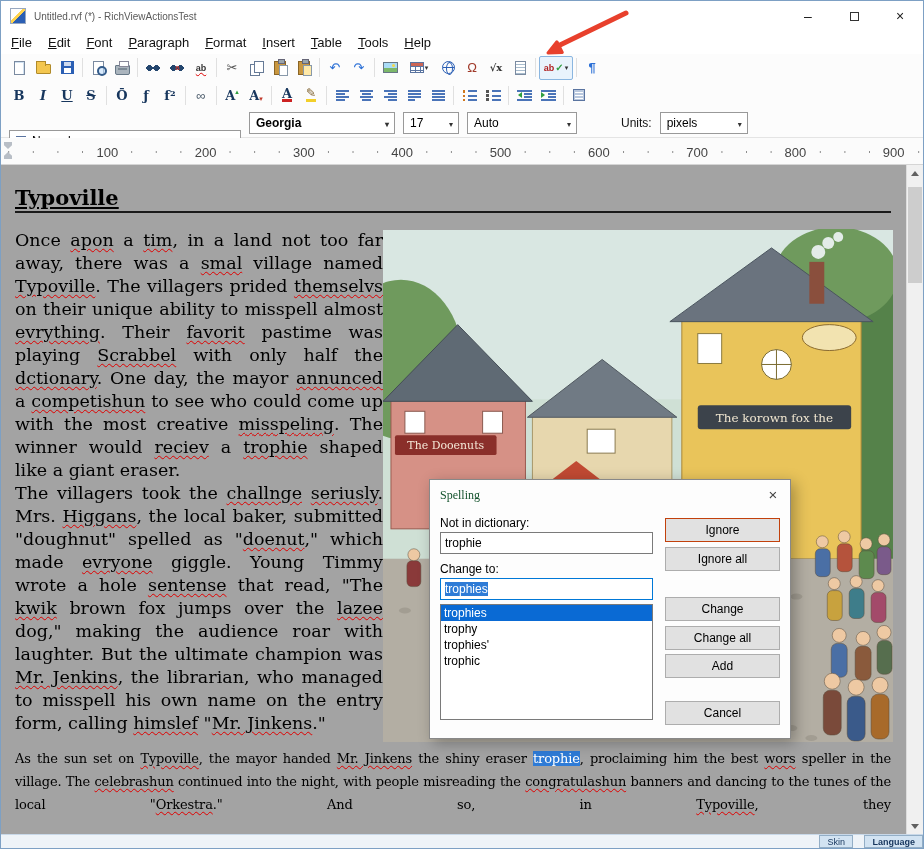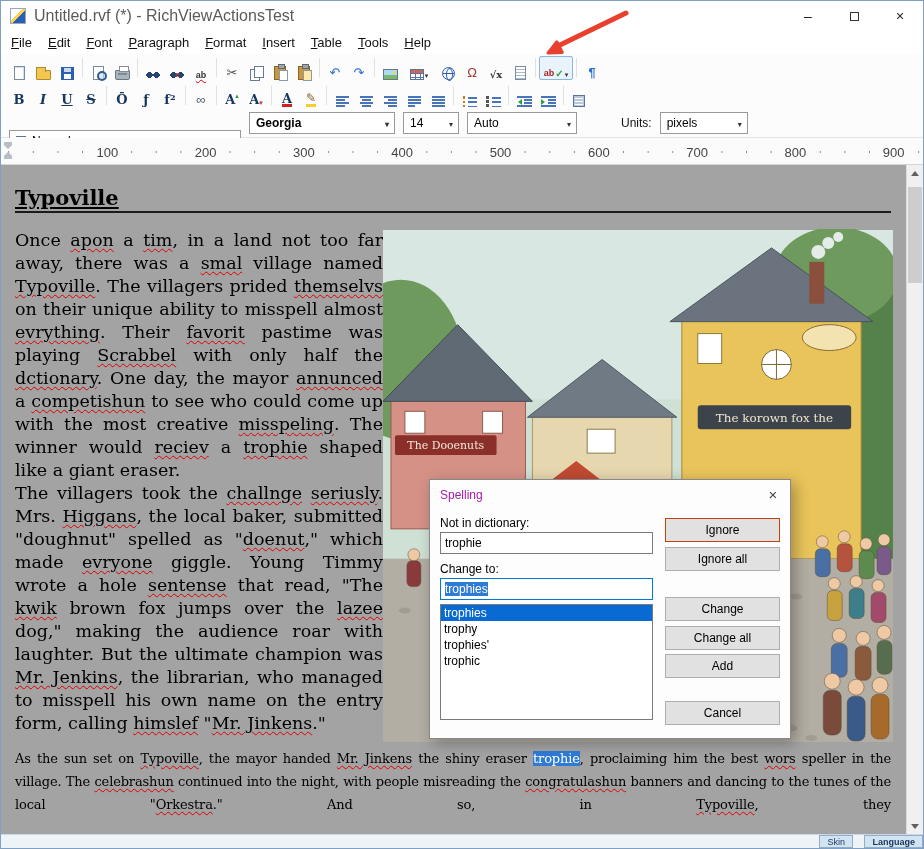--- a/index.html
+++ b/index.html
@@ -3,34 +3,34 @@
 <meta charset="utf-8">
 <style>
   * { margin:0; padding:0; box-sizing:border-box; }
   body { font-family:"Liberation Sans", sans-serif; background:#d8d8d8; }
   .window { position:relative; width:924px; height:849px; background:#fff; border:1px solid #7da0c4; overflow:hidden; display:flex; flex-direction:column; }
 
   
   .titlebar { height:30px; display:flex; align-items:center; background:#fff; flex:none; }
   .app-icon { width:16px; height:16px; margin:0 8px 0 9px; border:1px solid #98a8c0;
     background:linear-gradient(135deg,#fefefe 0 8px,#ffd34d 8px 11px,#2b5fb4 11px); }
-  .title-text { font-size:16px; color:#5a5a5a; flex:1; }
+  .title-text { font-size:10px; color:#5a5a5a; flex:1; }
   .win-controls { display:flex; }
   .wbtn { width:46px; height:30px; display:flex; align-items:center; justify-content:center; font-size:14px; color:#222; }
   .maxbox { width:9px; height:9px; border:1px solid #333; display:inline-block; }
 
   
   .menubar { height:23px; display:flex; align-items:center; background:#fff; padding-left:2px; flex:none; }
   .menu-item { padding:3px 8px; font-size:13px; color:#111; }
   .menu-item::first-letter { text-decoration:underline; }
 
   
   .toolbar { height:27px; display:flex; align-items:center; background:#fcfcfc; padding-left:6px; flex:none; }
   .toolbar.second { height:28px; }
-  .tb { width:24px; height:24px; display:flex; align-items:flex-end; justify-content:center; flex:none; position:relative; }
+  .tb { width:24px; height:24px; display:flex; align-items:center; justify-content:center; flex:none; position:relative; }
   .tb.wide { width:34px; }
   .tb.hl { border:1px solid #8ab6e0; background:#e9f3fc; border-radius:2px; }
   .sep { width:1px; height:19px; background:#e0e0e0; margin:0 3px; flex:none; }
   .dd { font-size:7px; color:#333; margin-left:1px; }
   .icn { display:inline-flex; align-items:center; justify-content:center; }
 
   
   .i-new { width:11px; height:14px; background:#fff; border:1px solid #7a8aa0; box-shadow:inset -3px 3px 0 -2px #cfe0f0; }
   .i-open { width:15px; height:10px; background:#f3c64f; border:1px solid #b08a2a; border-radius:1px; position:relative; margin-top:3px; }
   .i-open::before { content:""; position:absolute; top:-4px; left:-1px; width:8px; height:4px; background:#f3c64f; border:1px solid #b08a2a; border-bottom:none; }
@@ -143,21 +143,21 @@
   .tri-down { width:0; height:0; border-left:4px solid transparent; border-right:4px solid transparent; border-top:5px solid #606060; }
   .sthumb { position:absolute; left:1px; top:22px; width:14px; height:96px; background:#cdcdcd; }
 
   
   .statusbar { height:14px; background:#eef3f8; border-top:1px solid #c8d8e8; position:relative; flex:none; }
   .sbtn { position:absolute; top:0; height:13px; font-size:9px; padding:0 7px; background:#d2e3f2; border:1px solid #93aec6; color:#17365d; display:flex; align-items:center; }
   .sbtn.skin { right:70px; } .sbtn.lang { right:0;font-weight:bold; }
 
   
   .dialog { position:absolute; left:428px; top:478px; width:362px; height:260px; background:#fdfdfd; border:1px solid #888; box-shadow:4px 4px 14px rgba(0,0,0,.3); z-index:30; font-family:"Liberation Sans",sans-serif; }
-  .dlg-title { height:30px; font-size:12px; color:#a21caf; display:flex; align-items:center; padding-left:10px; }
+  .dlg-title { height:30px; font-size:12px; color:#14532d; display:flex; align-items:center; padding-left:10px;font-family:Liberation Serif, serif; }
   .dclose { position:absolute; top:0; right:0; width:34px; height:28px; display:flex; align-items:center; justify-content:center; font-size:15px; color:#444; }
   .dlabel { position:absolute; font-size:12px; color:#000; }
   .l1 { left:10px; top:36px; } .l2 { left:10px; top:82px; }
   .tbox { position:absolute; width:213px; height:22px; background:#fff; border:1px solid #7a7a7a; font-size:12px; display:flex; align-items:center; padding-left:4px; }
   .t1 { left:10px; top:52px; } .t2 { left:10px; top:98px; }
   .tbox.focus { border-color:#0078d7; }
   .dlist { position:absolute; left:10px; top:124px; width:213px; height:116px; border:1px solid #7a7a7a; background:#fff; font-size:12px; overflow:hidden; }
   .dlist .li { height:16px; line-height:16px; padding-left:3px; }
   .dlist .li.sel { background:#0a6ad4; color:#fff; }
   .dbtn { position:absolute; left:235px; width:115px; height:24px; background:#e1e1e1; border:1px solid #adadad; font-size:12px; color:#000; display:flex; align-items:center; justify-content:center; }
@@ -354,21 +354,21 @@
     <div class="combo c-style">
       <span class="cicon"></span>
       <span class="val">Normal</span>
       <span class="arr"></span>
     </div>
     <div class="combo c-font">
       <span class="val">Georgia</span>
       <span class="arr"></span>
     </div>
     <div class="combo c-size">
-      <span class="val">14</span>
+      <span class="val">17</span>
       <span class="arr"></span>
     </div>
     <div class="combo c-color">
       <span class="val">Auto</span>
       <span class="arr"></span>
     </div>
     <span class="units-label">Units:</span>
     <div class="combo c-units">
       <span class="val">pixels</span>
       <span class="arr"></span>

